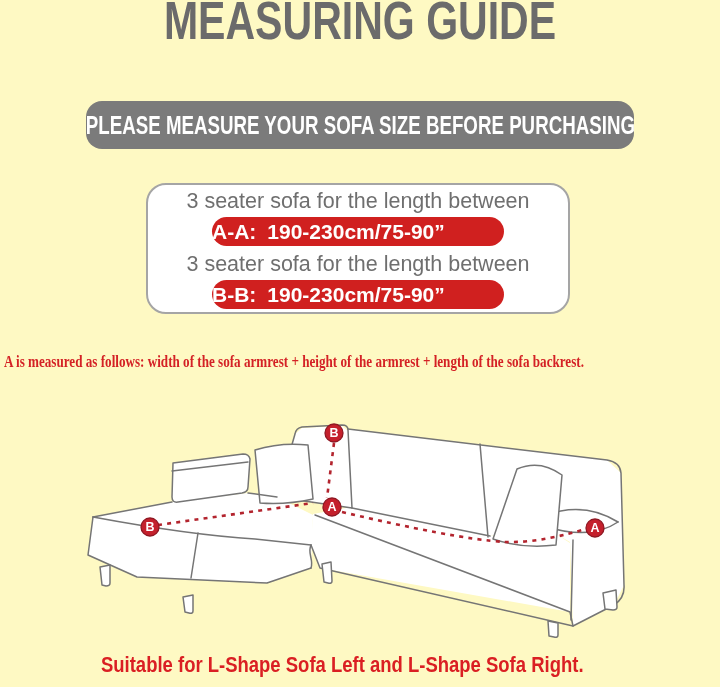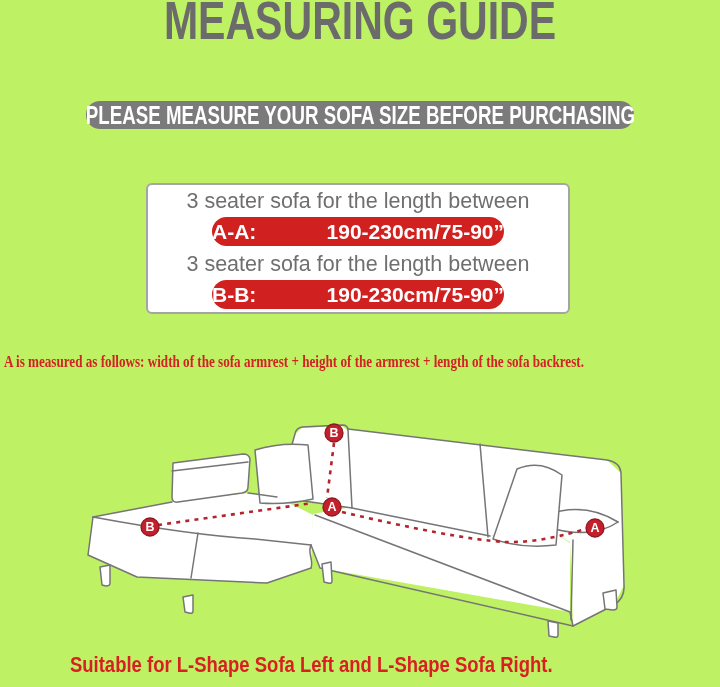--- a/index.html
+++ b/index.html
@@ -1,65 +1,65 @@
 <!DOCTYPE html>
 <html><head>
 <meta charset="utf-8">
 <style>
   html,body{margin:0;padding:0;background:#fff;}
   .page{
-    position:relative;width:720px;height:687px;background:#bef264;overflow:hidden;
+    position:relative;width:720px;height:687px;background:#fef9c3;overflow:hidden;
     font-family:"Liberation Sans",sans-serif;
   }
   
   .title{
     position:absolute;top:-8px;left:0;width:720px;height:56px;text-align:center;
     line-height:56px;white-space:nowrap;
   }
   .title span{
     display:inline-block;font-size:54px;font-weight:bold;color:#6b6b6b;
     letter-spacing:0px;transform:scaleX(0.76);transform-origin:center;
   }
   
   .banner{
     position:absolute;top:101px;left:50%;transform:translateX(-50%);
-    width:548px;height:28px;background:#7b7b7b;border-radius:16px;
+    width:548px;height:48px;background:#7b7b7b;border-radius:16px;
     display:flex;align-items:center;justify-content:center;overflow:visible;
   }
   .banner span{
     display:inline-block;color:#ffffff;font-weight:bold;font-size:26px;
     white-space:nowrap;transform:scaleX(0.72);transform-origin:center;
   }
   
   .size-box{
     position:absolute;top:183px;left:146px;width:424px;height:131px;
-    border:2px solid #a5a5a5;border-radius:6px;background:#fff;
+    border:2px solid #a5a5a5;border-radius:20px;background:#fff;
     display:flex;flex-direction:column;align-items:center;box-sizing:border-box;
   }
   .size-desc{
     margin-top:4px;font-size:21.5px;color:#6f6f6f;line-height:24px;white-space:nowrap;
   }
   .size-pill{
     margin-top:4px;width:292px;height:29px;border-radius:15px;background:#d0201f;
-    display:flex;align-items:center;justify-content:space-between;gap:11px;
+    display:flex;align-items:center;justify-content:flex-start;gap:11px;
   }
   .size-pill span{color:#ffffff;font-weight:bold;font-size:21px;white-space:nowrap;}
   .row2 .size-desc{margin-top:6px;}
   
   .notes{position:absolute;top:352px;left:4px;width:714px;font-family:Liberation Serif, serif;}
   .notes p{
     margin:0 0 13px 0;font-size:16px;font-weight:bold;color:#d42125;
     line-height:19px;white-space:nowrap;
   }
   .notes p span{display:inline-block;transform:scaleX(0.82);transform-origin:left center;}
   
   .diagram{position:absolute;top:415px;left:50px;width:620px;height:240px;}
   
   .footer{
-    position:absolute;top:652px;left:0;width:629px;text-align:left;white-space:nowrap;margin-left:24px;
+    position:absolute;top:652px;left:0;width:629px;text-align:right;white-space:nowrap;
   }
   .footer span{
     display:inline-block;font-size:22px;font-weight:bold;color:#da1f23;
     transform:scaleX(0.84);transform-origin:center;
   }
   
   .ln{fill:none;stroke:#757575;stroke-width:1.5;stroke-linecap:round;stroke-linejoin:round;}
   .fillw{fill:#ffffff;stroke:none;}
   .fs{fill:#ffffff;stroke:#757575;stroke-width:1.5;stroke-linecap:round;stroke-linejoin:round;}
   .dash{fill:none;stroke:#b3242e;stroke-width:2.6;stroke-dasharray:4 5.2;}

